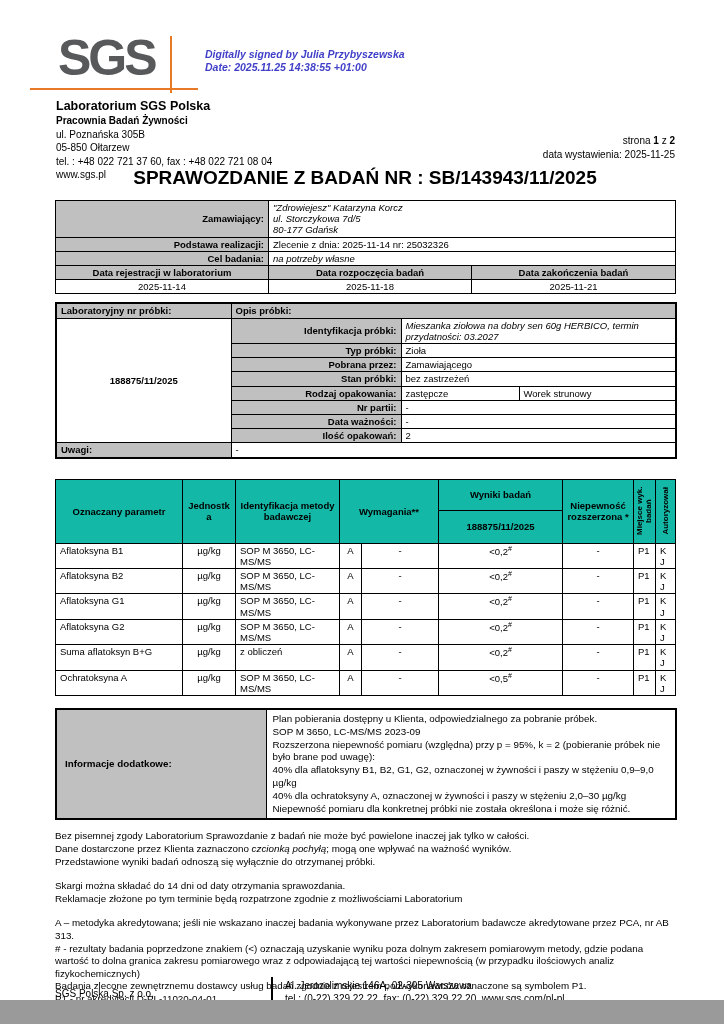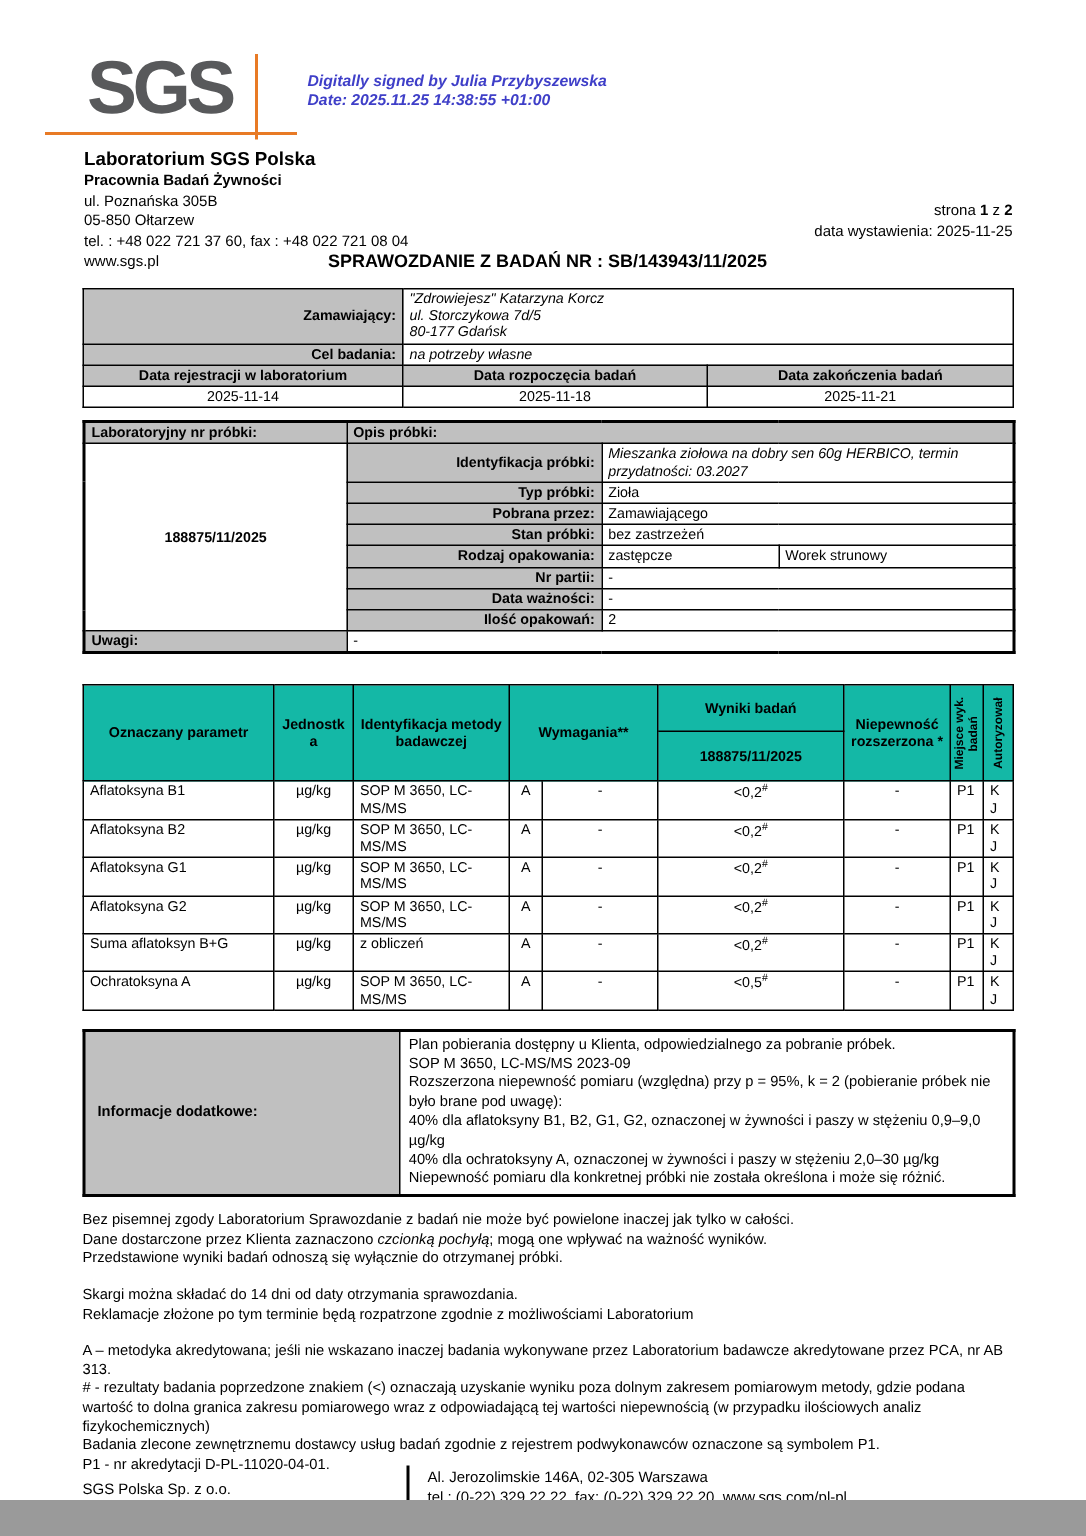--- a/index.html
+++ b/index.html
@@ -19,21 +19,21 @@
   .signature {
     position:absolute; left:205px; top:48px;
     font-size:10.5px; font-style:italic; font-weight:bold; color:#3f3fc8; line-height:13px;
   }
   .labinfo { position:absolute; left:56px; top:99px; font-size:10px; line-height:13.5px; }
   .labinfo .lab-name { font-size:12.5px; font-weight:bold; line-height:15px; }
   .labinfo .lab-dept { font-weight:bold; }
   .pageinfo { position:absolute; right:49px; top:134px; font-size:10px; line-height:14px; text-align:right; }
   
   .content { position:absolute; left:55px; top:163px; width:620px; }
-  .title { text-align:center; font-size:12px; font-weight:bold; margin:4px 0 11px 0; }
+  .title { text-align:center; font-size:19px; font-weight:bold; margin:4px 0 11px 0; }
   table { border-collapse:collapse; width:620px; table-layout:fixed; }
   td,th { border:1px solid #000; padding:1px 4px; font-size:9.5px; line-height:1.18; vertical-align:middle; word-wrap:break-word; }
   .gray { background:#c0c0c0; }
   .lbl  { font-weight:bold; text-align:right; }
   .lbll { font-weight:bold; text-align:left; }
   .ctr  { text-align:center; }
   .it   { font-style:italic; }
   .b    { font-weight:bold; }
   .t2   { margin-top:8px; }
   .t2 { border:2px solid #000; }
@@ -110,20 +110,24 @@
           <col style="width:204px">
         </colgroup>
       <tbody>
           <tr>
         <td class="gray lbl">Zamawiający:</td>
         <td colspan="2" class="it">
           <div>"Zdrowiejesz" Katarzyna Korcz</div>
           <div>ul. Storczykowa 7d/5</div>
           <div>80-177 Gdańsk</div>
         </td>
+      </tr>
+      <tr>
+        <td class="gray lbl">Podstawa realizacji:</td>
+        <td colspan="2">Zlecenie z dnia: 2025-11-14 nr: 25032326</td>
       </tr>
       <tr>
         <td class="gray lbl">Cel badania:</td>
         <td colspan="2" class="it">na potrzeby własne</td>
       </tr>
       <tr>
         <td class="gray ctr b">Data rejestracji w laboratorium</td>
         <td class="gray ctr b">Data rozpoczęcia badań</td>
         <td class="gray ctr b">Data zakończenia badań</td>
       </tr>

